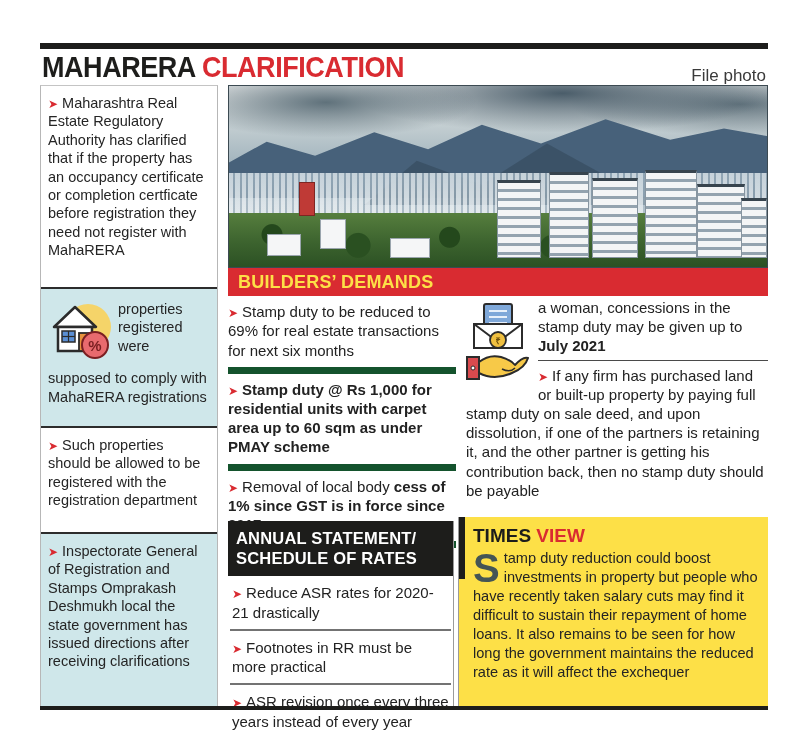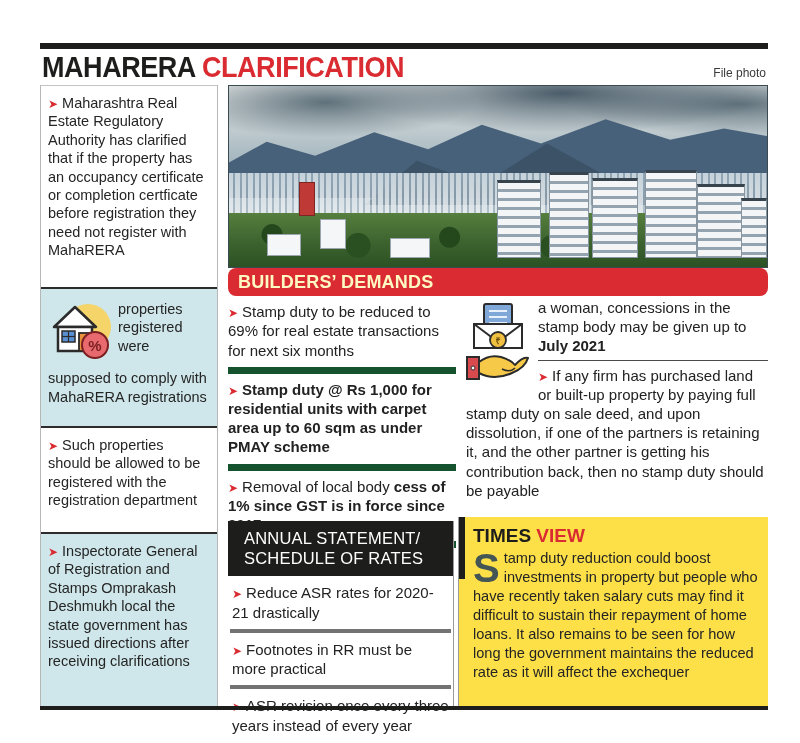--- a/index.html
+++ b/index.html
@@ -13,21 +13,21 @@
   }
   .stage { position: absolute; inset: 0; }
 
   
   .top-rule { position: absolute; left: 40px; top: 43px; width: 728px; height: 6px; background: #1d1d1b; }
   .masthead { position: absolute; left: 42px; top: 50px; font-size: 30px; font-weight: 800;
               letter-spacing: -0.5px; transform: scaleX(0.9); transform-origin: left;
               white-space: nowrap; }
   .masthead .t-black { color: #1d1d1b; }
   .masthead .t-red   { color: #d92b31; }
-  .photo-credit { position: absolute; right: 34px; top: 66px; font-size: 12px; color: #3a3a3a; }
+  .photo-credit { position: absolute; right: 34px; top: 66px; font-size: 17px; color: #3a3a3a; }
 
   
   .left-col { position: absolute; left: 40px; top: 85px; width: 178px; height: 621px;
               border-left: 1px solid #b7b7b7; border-right: 1px solid #b7b7b7; border-top: 1px solid #c4c4c4;
               display: flex; flex-direction: column; }
   .lc-item { padding: 8px 7px 6px 7px; font-size: 14.5px; line-height: 1.27; color: #252525; }
   .lc-item.blue { background: #cfe7ea; }
   .lc-sep { border-top: 2px solid #2c2c2c; }
   .lc-1 { height: 201px; }
   .lc-2 { height: 139px; }
@@ -73,39 +73,39 @@
     background: repeating-linear-gradient(180deg, #f3f5f6 0 6px, #93a3af 6px 9px); }
   .tw1 { right: 42%; width: 44px; height: 78px; }
   .tw2 { right: 33%; width: 40px; height: 86px; }
   .tw3 { right: 24%; width: 46px; height: 80px; }
   .tw4 { right: 13%; width: 52px; height: 88px; }
   .tw5 { right: 4%;  width: 48px; height: 74px; }
   .tw6 { right: 0%;  width: 26px; height: 60px; }
 
   
   .red-bar { position: absolute; left: 228px; top: 268px; width: 540px; height: 28px;
-             background: #d92b31; color: #fef9c3; font-weight: 800; font-size: 18px;
-             line-height: 28px; padding-left: 10px; letter-spacing: 0.2px; border-radius: 8px; }
+             background: #d92b31; color: #fde047; font-weight: 800; font-size: 18px;
+             line-height: 28px; padding-left: 10px; letter-spacing: 0.2px; }
   .demands { position: absolute; left: 228px; top: 296px; width: 540px; height: 224px; }
   .dem-left { position: absolute; left: 0; top: 0; width: 228px; }
   .dem-right { position: absolute; left: 238px; top: 2px; width: 302px; }
   .dem-item { padding: 6px 2px 7px 0; font-size: 15px; line-height: 1.28; }
   .dem-item.sep { border-top: 7px solid #14532d; }
   .bold { font-weight: bold; }
   .hand-icon-wrap { float: left; width: 64px; height: 90px; margin: 2px 8px 2px 0; }
   .r-sep { border-top: 1px solid #4a4a4a; overflow: hidden; margin: 4px 0 5px 0; }
   .r-par { font-size: 15px; line-height: 1.28; }
 
   
   .annual { position: absolute; left: 228px; top: 521px; width: 226px; height: 185px;
             border-right: 1px solid #9a9a9a; background: #fff; }
-  .annual-hdr { background: #1d1d1b; color: #fff; font-weight: 400; font-size: 16.5px;
-                line-height: 1.22; padding: 7px 8px 8px 16px; letter-spacing: 0.2px; }
+  .annual-hdr { background: #1d1d1b; color: #fff; font-weight: 700; font-size: 16.5px;
+                line-height: 1.22; padding: 7px 8px 8px 8px; letter-spacing: 0.2px; }
   .annual-item { font-size: 15px; line-height: 1.28; padding: 7px 2px 7px 2px; margin: 0 2px; }
-  .annual-item.sep { border-top: 4px solid #737373; }
+  .annual-item.sep { border-top: 2px solid #737373; }
 
   
   .times { position: absolute; left: 458px; top: 517px; width: 310px; height: 189px;
            background: #fde047; padding: 8px 10px 6px 14px; border-left: 1px solid #9a9a9a; }
   .times::before { content: ""; position: absolute; left: 0; top: 0; width: 6px; height: 62px; background: #1d1d1b; }
   .times-hdr { font-size: 19px; font-weight: 800; margin-bottom: 2px; }
   .times-hdr .t-black { color: #1d1d1b; }
   .times-hdr .t-red { color: #d92b31; }
   .times-body { font-size: 14.6px; line-height: 1.3; color: #242424; }
   .dropcap { float: left; font-size: 40px; line-height: 0.8; font-weight: bold;
@@ -210,21 +210,21 @@
           <path d="M8,24 L32,42 L56,24" fill="none" stroke="#2b2b2b" stroke-width="2"></path>
           <circle cx="32" cy="40" r="8" fill="#f0c040" stroke="#2b2b2b" stroke-width="1.8"></circle>
           <text x="32" y="44" text-anchor="middle" font-size="9" font-weight="bold" fill="#6b4e0a" font-family="Liberation Sans, sans-serif">₹</text>
           <rect x="1" y="57" width="12" height="22" fill="#d94a4e" stroke="#2b2b2b" stroke-width="2"></rect>
           <circle cx="7" cy="68" r="2" fill="#fff" stroke="#2b2b2b" stroke-width="1"></circle>
           <path d="M13,62 q10,-8 22,-5 q10,3 14,8 q8,-9 13,-7 q-3,10 -16,15 q-18,8 -33,0 z" fill="#f7c948" stroke="#2b2b2b" stroke-width="2" stroke-linejoin="round"></path>
           <path d="M36,69 q8,4 13,-1" fill="none" stroke="#2b2b2b" stroke-width="1.6"></path>
         </svg>
       </span>
       <div class="r-par">
-        <span>a woman, concessions in the stamp body may be given up to </span><span class="bold">July 2021</span>
+        <span>a woman, concessions in the stamp duty may be given up to </span><span class="bold">July 2021</span>
       </div>
       <div class="r-sep"></div>
       <div class="r-par">
         <span class="arr">➤</span><span>If any firm has purchased land or built-up property by paying full stamp duty on sale deed, and upon dissolution, if one of the partners is retaining it, and the other partner is getting his contribution back, then no stamp duty should be payable</span>
       </div>
     </div>
   </div>
 
   <div class="annual">
     <div class="annual-hdr">

